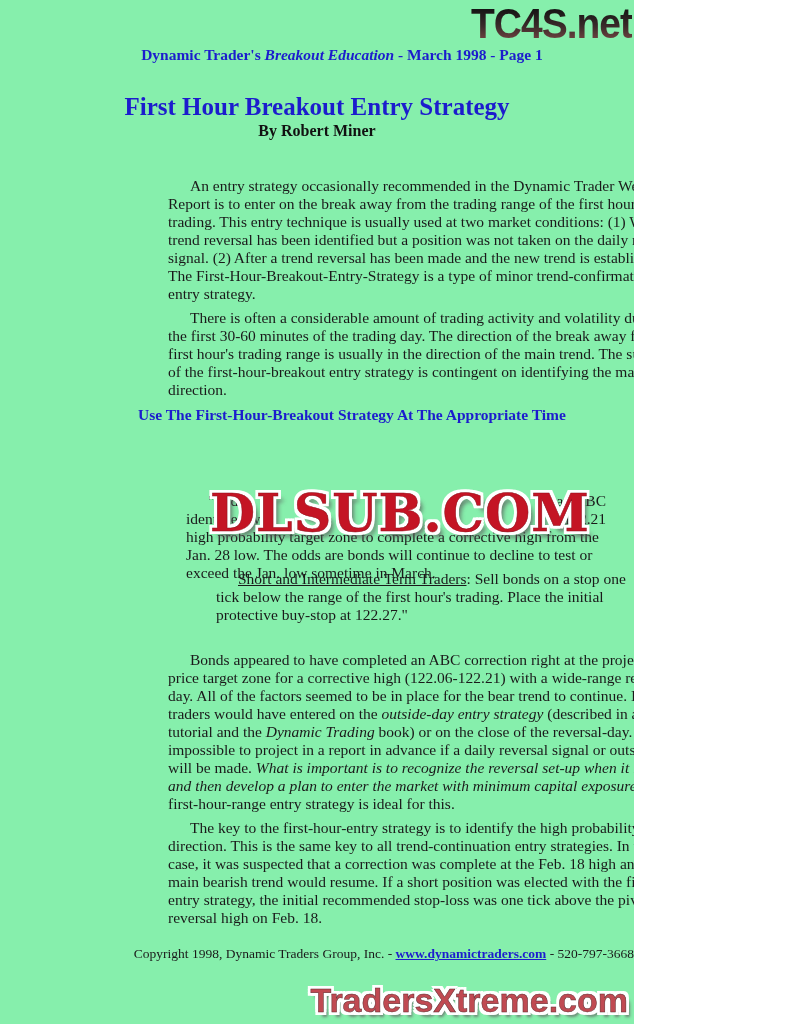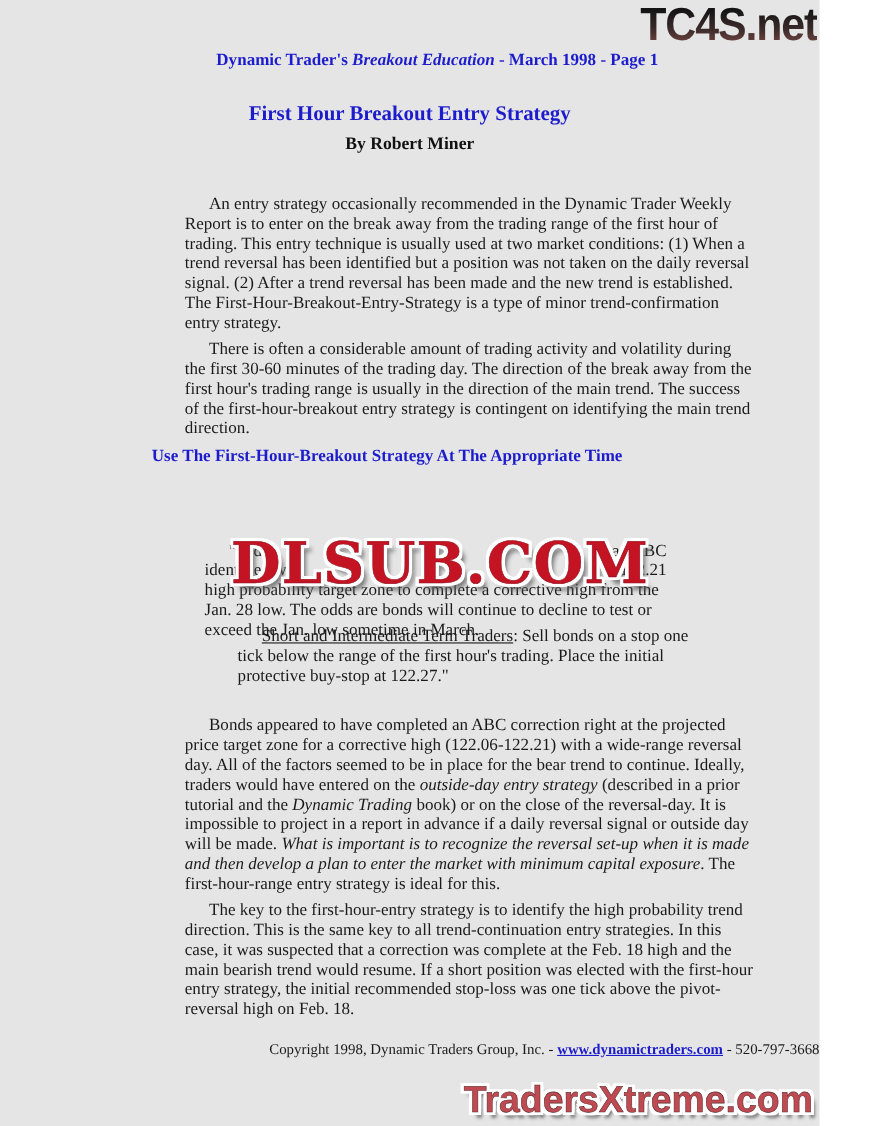--- a/index.html
+++ b/index.html
@@ -1,19 +1,19 @@
 <!DOCTYPE html>
 <html><head>
 <meta charset="utf-8">
 <style>
   html,body{margin:0;padding:0;background:#ffffff;}
   .page{
     position:relative;
-    width:745px;height:1024px;
-    background:#e5e5e5;
+    width:634px;height:1024px;
+    background:#86efac;
     font-family:"Liberation Serif", serif;
     color:#1a1a1a;
     overflow:hidden;
   }
   
   .tc4s-logo{
     position:absolute;top:0px;right:2px;
     font-family:"Liberation Sans", sans-serif;
     font-weight:900;font-size:39px;letter-spacing:-1px;
     transform:scaleY(1.08);transform-origin:top;
@@ -24,21 +24,21 @@
   
   .doc-header{
     position:absolute;top:46px;left:50px;right:0;
     text-align:center;
     color:#1c1ccd;font-weight:bold;font-size:15.5px;
   }
   .doc-header .i{font-style:italic;}
   
   .doc-title{
     position:absolute;top:93px;left:0;right:0;text-align:center;
-    color:#1c1ccd;font-weight:bold;font-size:19px;
+    color:#1c1ccd;font-weight:bold;font-size:25px;
   }
   .doc-byline{
     position:absolute;top:122px;left:0;right:0;text-align:center;
     color:#111;font-weight:bold;font-size:16px;
   }
   
   .body-block{
     position:absolute;left:138px;width:518px;
     font-size:15.5px;line-height:18px;text-align:left;
   }

